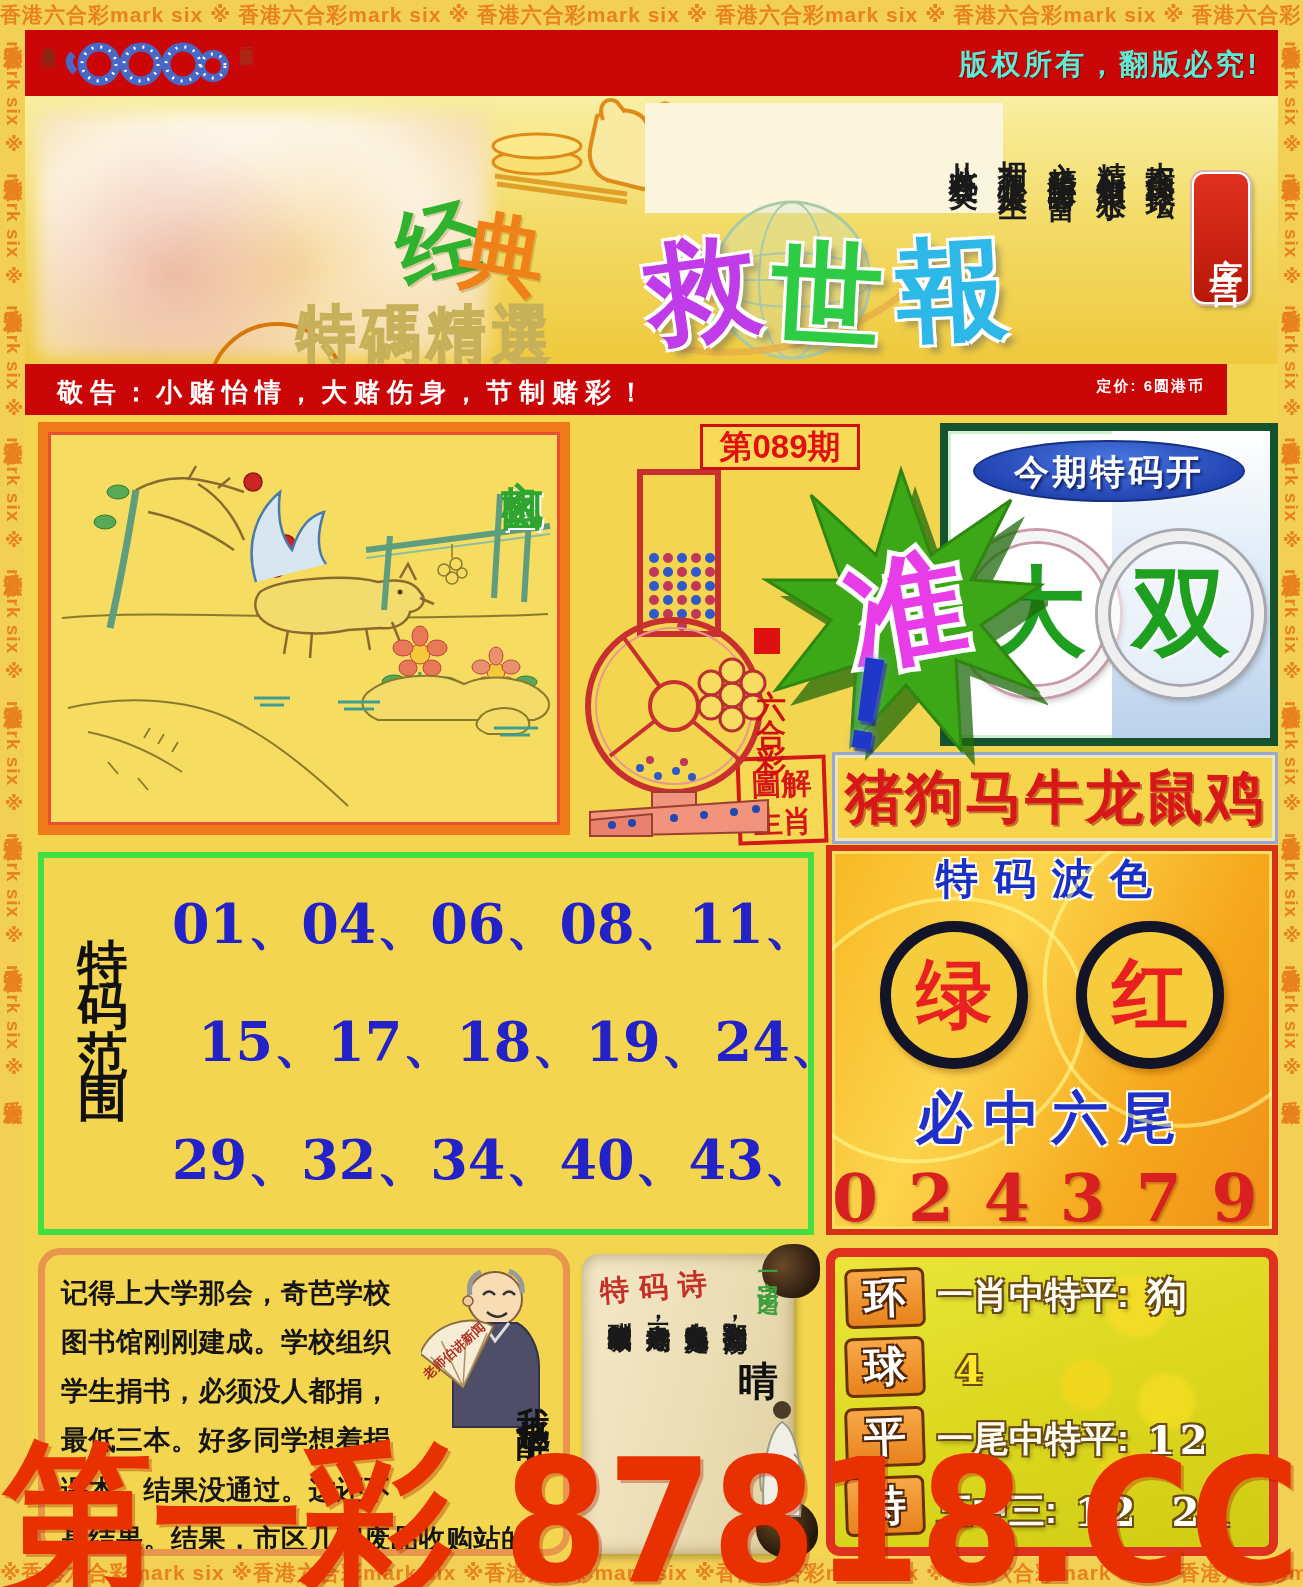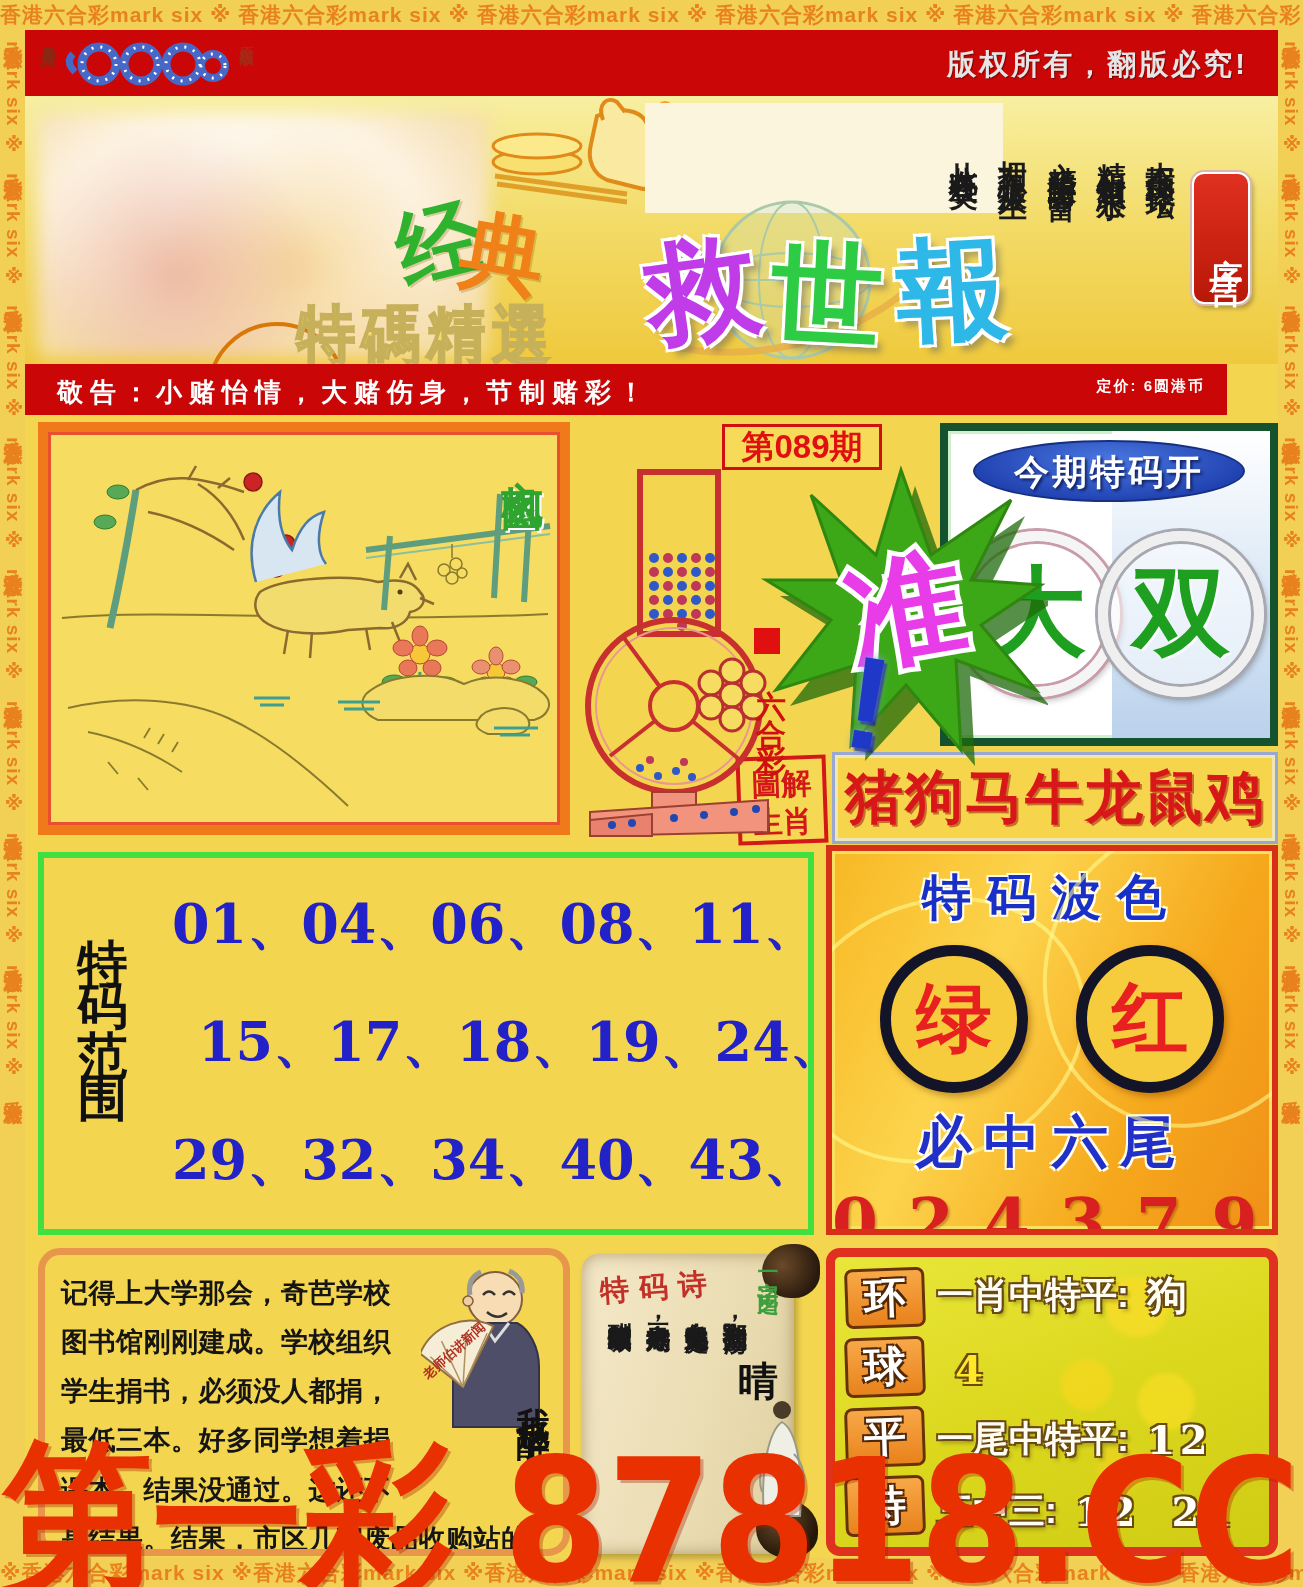--- a/index.html
+++ b/index.html
@@ -16,21 +16,21 @@
   .bstrip-bottom { left:0; top:1558px; width:1303px; height:29px; line-height:28px; }
   .bstrip.v { writing-mode:vertical-rl; font-size:19px; width:25px; letter-spacing:1px; line-height:24px; }
   .bstrip-left { left:0; top:30px; height:1528px; }
   .bstrip-right { left:1278px; top:30px; height:1528px; }
 
   
   #header { left:25px; top:30px; width:1253px; height:66px; background:#CB0606; }
   .masthead-v { writing-mode:vertical-rl; font-size:14px; font-weight:bold; line-height:1.05; letter-spacing:2px; }
   .mh-left { left:16px; top:6px; color:#8B2814; }
   .mh-right { left:214px; top:5px; color:#A82818; }
-  .copyright { right:30px; top:15px; color:#e5e5e5; font-size:29px; font-weight:bold; letter-spacing:3px; text-shadow:1px 1px 1px #7a0404; }
+  .copyright { right:18px; top:15px; color:#5eead4; font-size:29px; font-weight:bold; letter-spacing:3px; text-shadow:1px 1px 1px #7a0404; }
 
   
   #banner { left:25px; top:96px; width:1253px; height:268px; background:linear-gradient(180deg,#F8EFA2 0%,#F3DC6A 45%,#EFC93C 100%); overflow:hidden; }
   .blur-photo { left:12px; top:16px; width:452px; height:246px; border-radius:8px; filter:blur(9px);
     background: radial-gradient(circle at 30% 66%, rgba(226,148,118,.6), transparent 42%),
                 radial-gradient(circle at 58% 62%, rgba(240,190,90,.55), transparent 46%),
                 radial-gradient(ellipse at 45% 40%, #ffffff 0%, #fdf4e4 48%, #f7e3bc 72%, #f3d98c 100%); }
   .blank-box { left:620px; top:7px; width:358px; height:110px; background:#FBF5DE; }
   .classic-char { font-weight:900; font-size:84px; text-shadow:2px 2px 0 rgba(120,90,0,.25); }
   .classic-jing { left:372px; top:92px; color:#2FB32F; transform:rotate(-14deg); }
@@ -57,21 +57,21 @@
   .price { right:22px; top:13px; color:#fff; font-weight:700; font-size:15px; letter-spacing:2px; }
 
   
   #mystery { left:38px; top:422px; width:532px; height:413px; background:#F6DC60; border:10px solid #F07A1A;
     box-shadow:inset 0 0 0 3px #E85030; }
   .mystery-title { right:10px; top:14px; writing-mode:vertical-rl; color:#2FA52F; font-size:42px; font-weight:900;
     letter-spacing:6px; text-shadow:2px 2px 0 #fff; }
 
   
   #issue-box { left:700px; top:424px; width:160px; height:46px; border:3px solid #D01010; background:#F6DA58;
-    color:#E01010; font-size:33px; font-weight:900; text-align:center; line-height:40px; z-index:3;margin-left:22px; }
+    color:#E01010; font-size:33px; font-weight:900; text-align:center; line-height:40px; z-index:3; }
   #machine { left:582px; top:468px; width:195px; height:370px; z-index:1; }
   #star { left:756px; top:460px; width:292px; height:308px; z-index:2; }
   #mark-col { left:750px; top:628px; width:44px; z-index:4; }
   .mark-sq { width:26px; height:26px; background:#E01010; margin-left:4px; }
   .mark-text { writing-mode:vertical-rl; color:#D01010; font-size:30px; font-weight:900; letter-spacing:28px; margin-top:12px; }
   #exclaim { left:846px; top:628px; font-size:132px; font-weight:900; color:#2038C8; transform:rotate(9deg);
     text-shadow:0 0 8px #8aa4ec, 3px 3px 2px #102070; z-index:4; }
 
   
   #special { left:940px; top:423px; width:338px; height:323px; border:8px solid #14532d; background:#ffffff;
@@ -104,21 +104,21 @@
   .range-row { color:#2222C8; font-family:"DejaVu Serif","Liberation Serif",serif; font-size:54px; font-weight:700; white-space:nowrap; }
   .range-row.r2 { padding-left:26px; }
 
   
   #wave { left:826px; top:845px; width:452px; height:390px; border:6px solid #D83018;
     box-shadow:inset 0 0 0 3px #F8E060;
     background:linear-gradient(115deg,#F8B824 0%,#FCD44C 35%,#F6A81C 70%,#F09018 100%); overflow:hidden; }
   #wave::before, #wave::after { content:""; position:absolute; border:4px solid rgba(255,255,150,.55); border-radius:50%; }
   #wave::before { left:-50px; top:50px; width:300px; height:250px; transform:rotate(-24deg); }
   #wave::after { right:-60px; top:-30px; width:280px; height:300px; transform:rotate(20deg); }
-  .wave-title { margin-top:14px; text-align:center; color:#1830C8; font-size:49px; font-weight:900; letter-spacing:16px;
+  .wave-title { text-align:center; color:#1830C8; font-size:42px; font-weight:900; letter-spacing:16px;
     text-shadow:2px 2px 0 #FFFDE8,-2px -2px 0 #FFFDE8,2px -2px 0 #FFFDE8,-2px 2px 0 #FFFDE8; position:relative; }
   .wave-circles { display:flex; justify-content:space-between; margin:14px 48px 0 48px; position:relative; }
   .wave-circle { width:148px; height:148px; border:11px solid #141428; border-radius:50%; display:flex; align-items:center;
     justify-content:center; font-size:76px; font-weight:900; color:#E82020; background:#F6CC3C;
     font-family:"DejaVu Serif","Liberation Serif",serif; box-shadow:3px 4px 6px rgba(120,60,0,.4); }
   .wave-sub { text-align:center; margin-top:12px; color:#2030C8; font-size:56px; font-weight:900; letter-spacing:12px;
     text-shadow:2px 2px 0 #FFFDE8,-2px -2px 0 #FFFDE8,2px -2px 0 #FFFDE8,-2px 2px 0 #FFFDE8; position:relative; }
   .wave-digits { text-align:center; margin-top:2px; color:#D82020; font-family:"DejaVu Serif","Liberation Serif",serif;
     font-size:66px; font-weight:700; letter-spacing:30px; text-shadow:2px 2px 2px rgba(120,40,0,.35); position:relative; }
 

